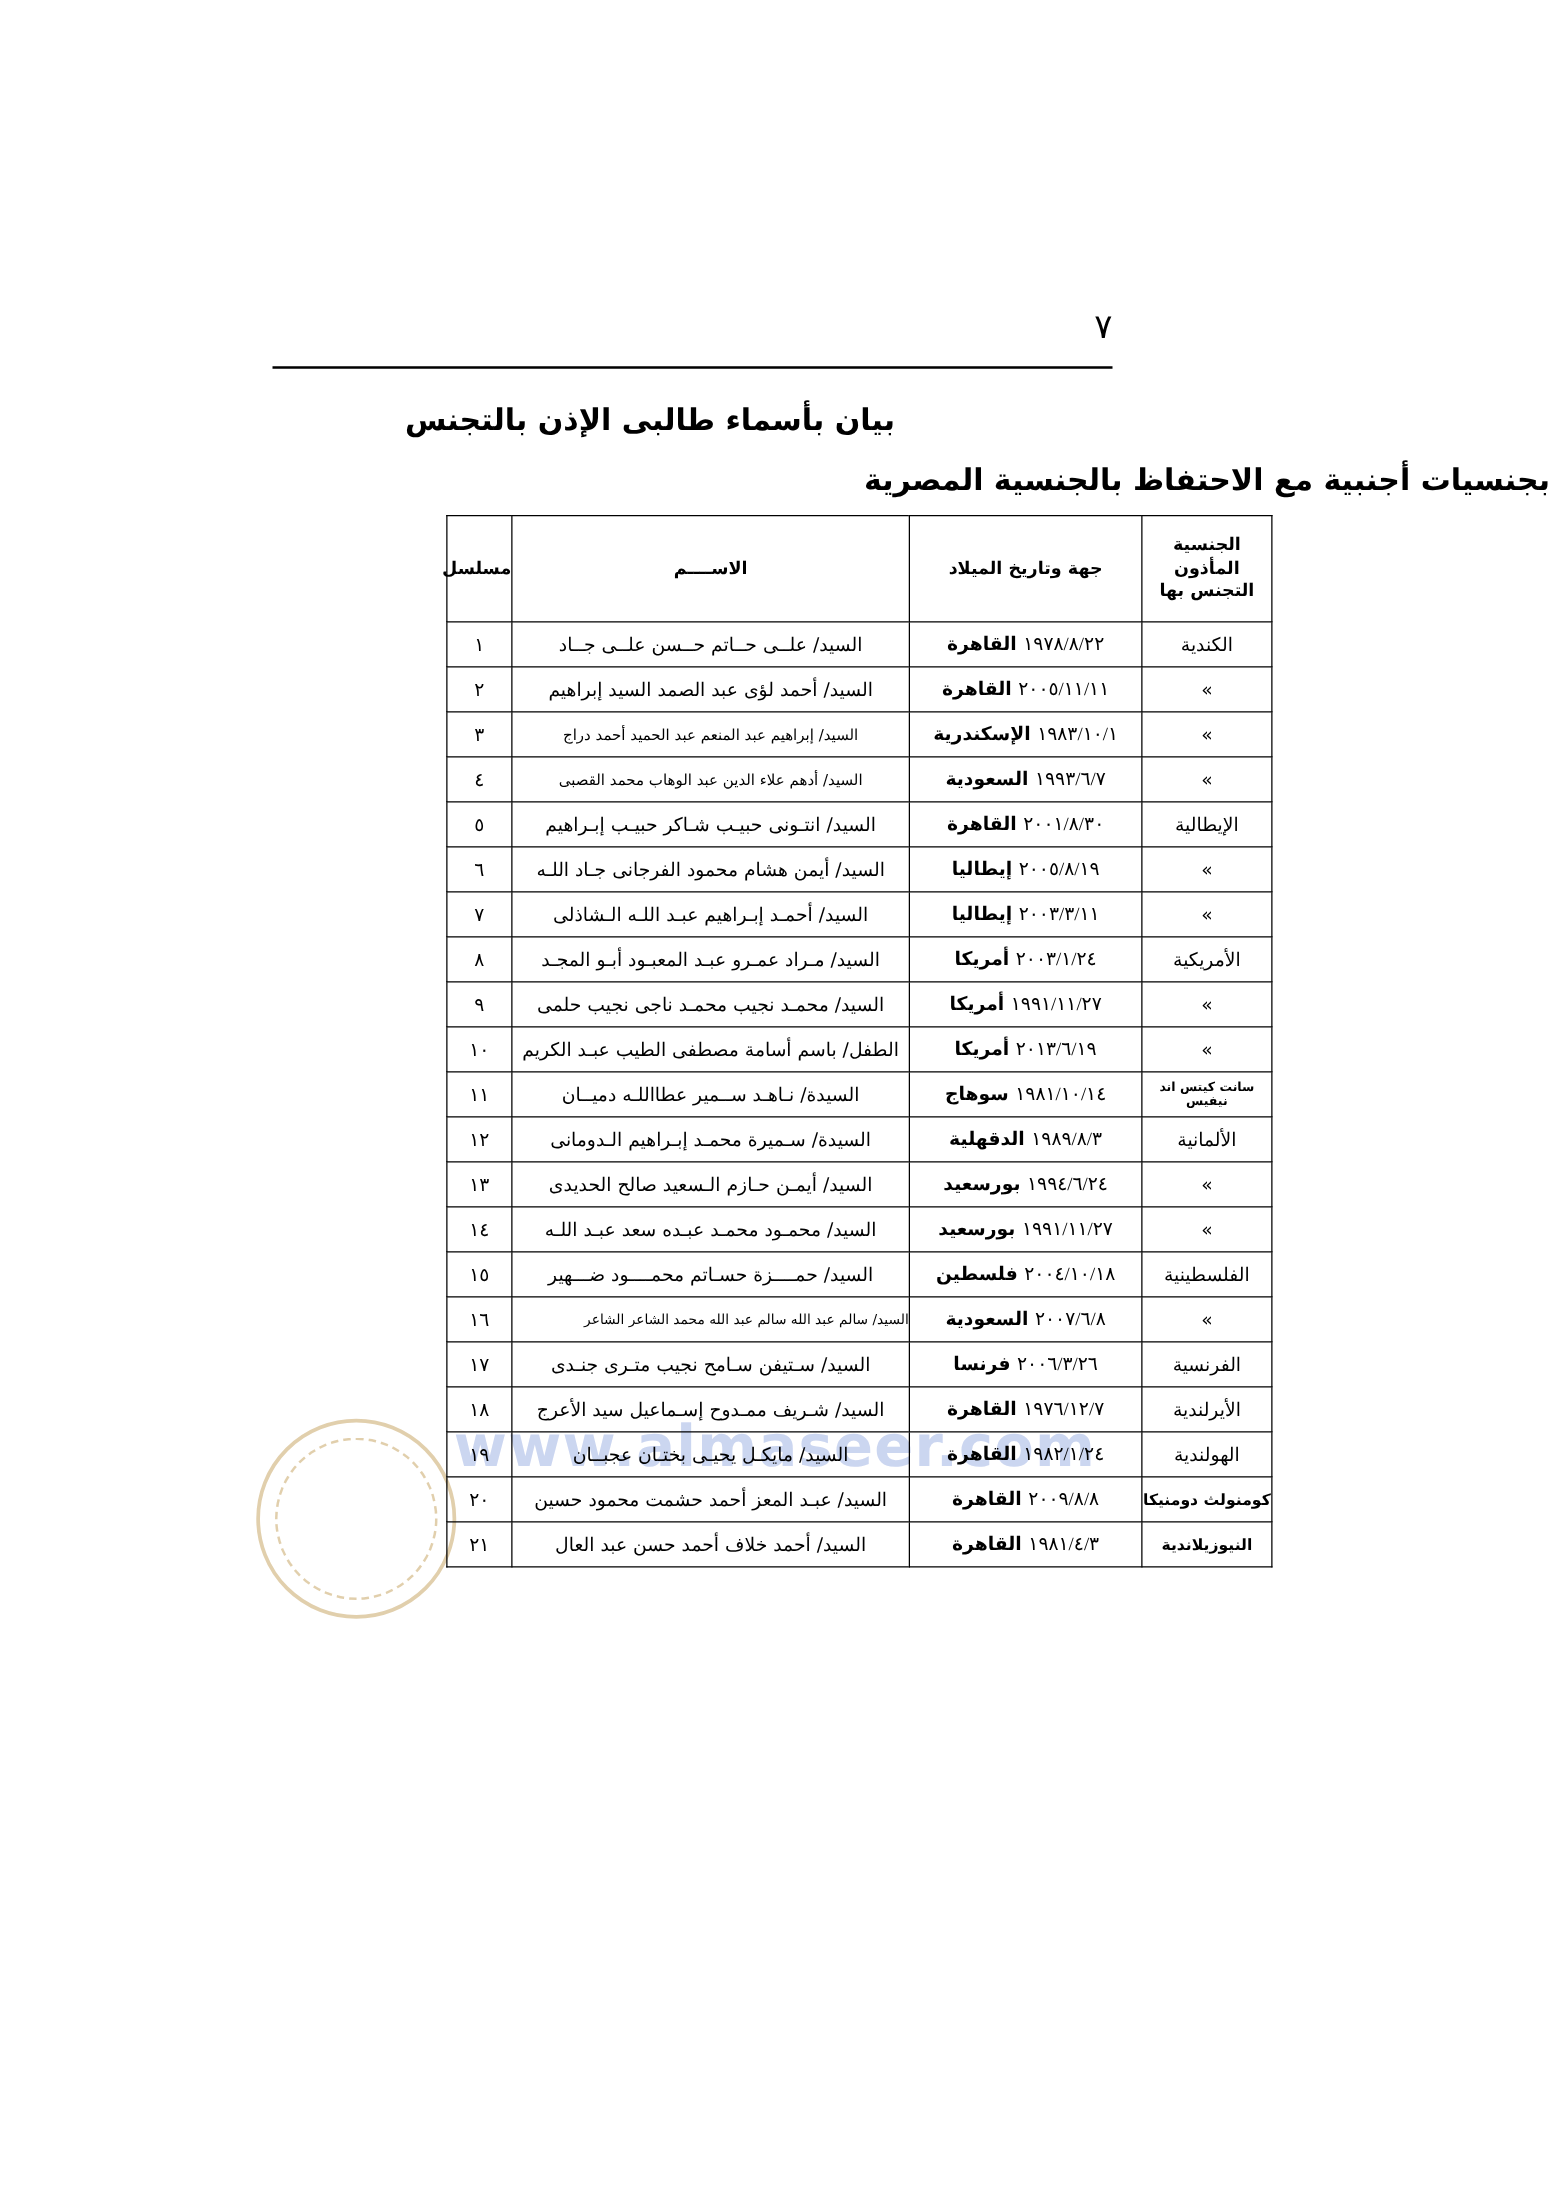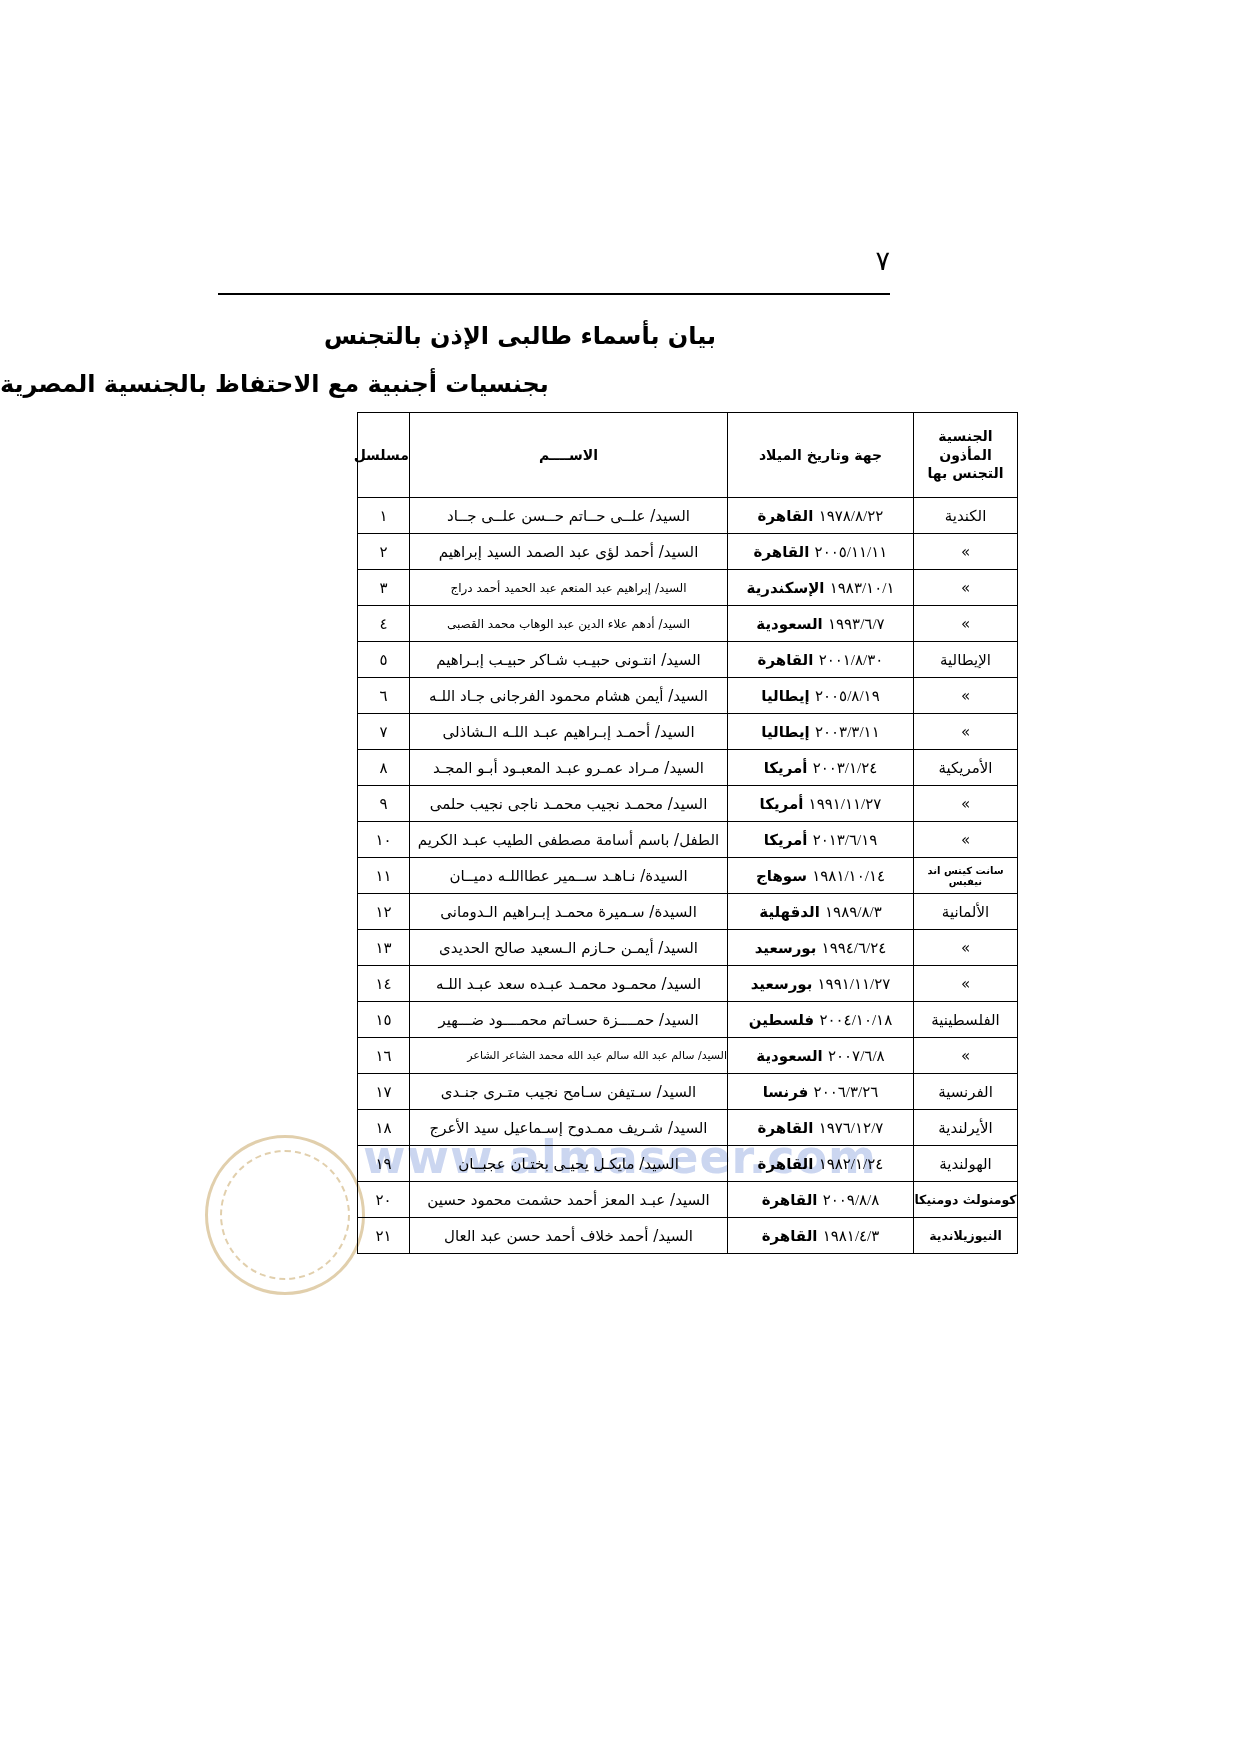--- a/index.html
+++ b/index.html
@@ -124,21 +124,21 @@
     text-align: center;
     font-family: "DejaVu Sans", sans-serif;
     font-weight: bold;
     font-size: 24px;
   }
   .doc-title-2 {
     position: absolute;
     top: 370px;
     left: 0;
     width: 1240px;
-    text-align: left;
+    text-align: right;
     font-family: "DejaVu Sans", sans-serif;
     font-weight: bold;
     font-size: 24px;
   }
 
   table.main-table {
     position: absolute;
     top: 412px;
     right: 222px;
     width: 660px;

